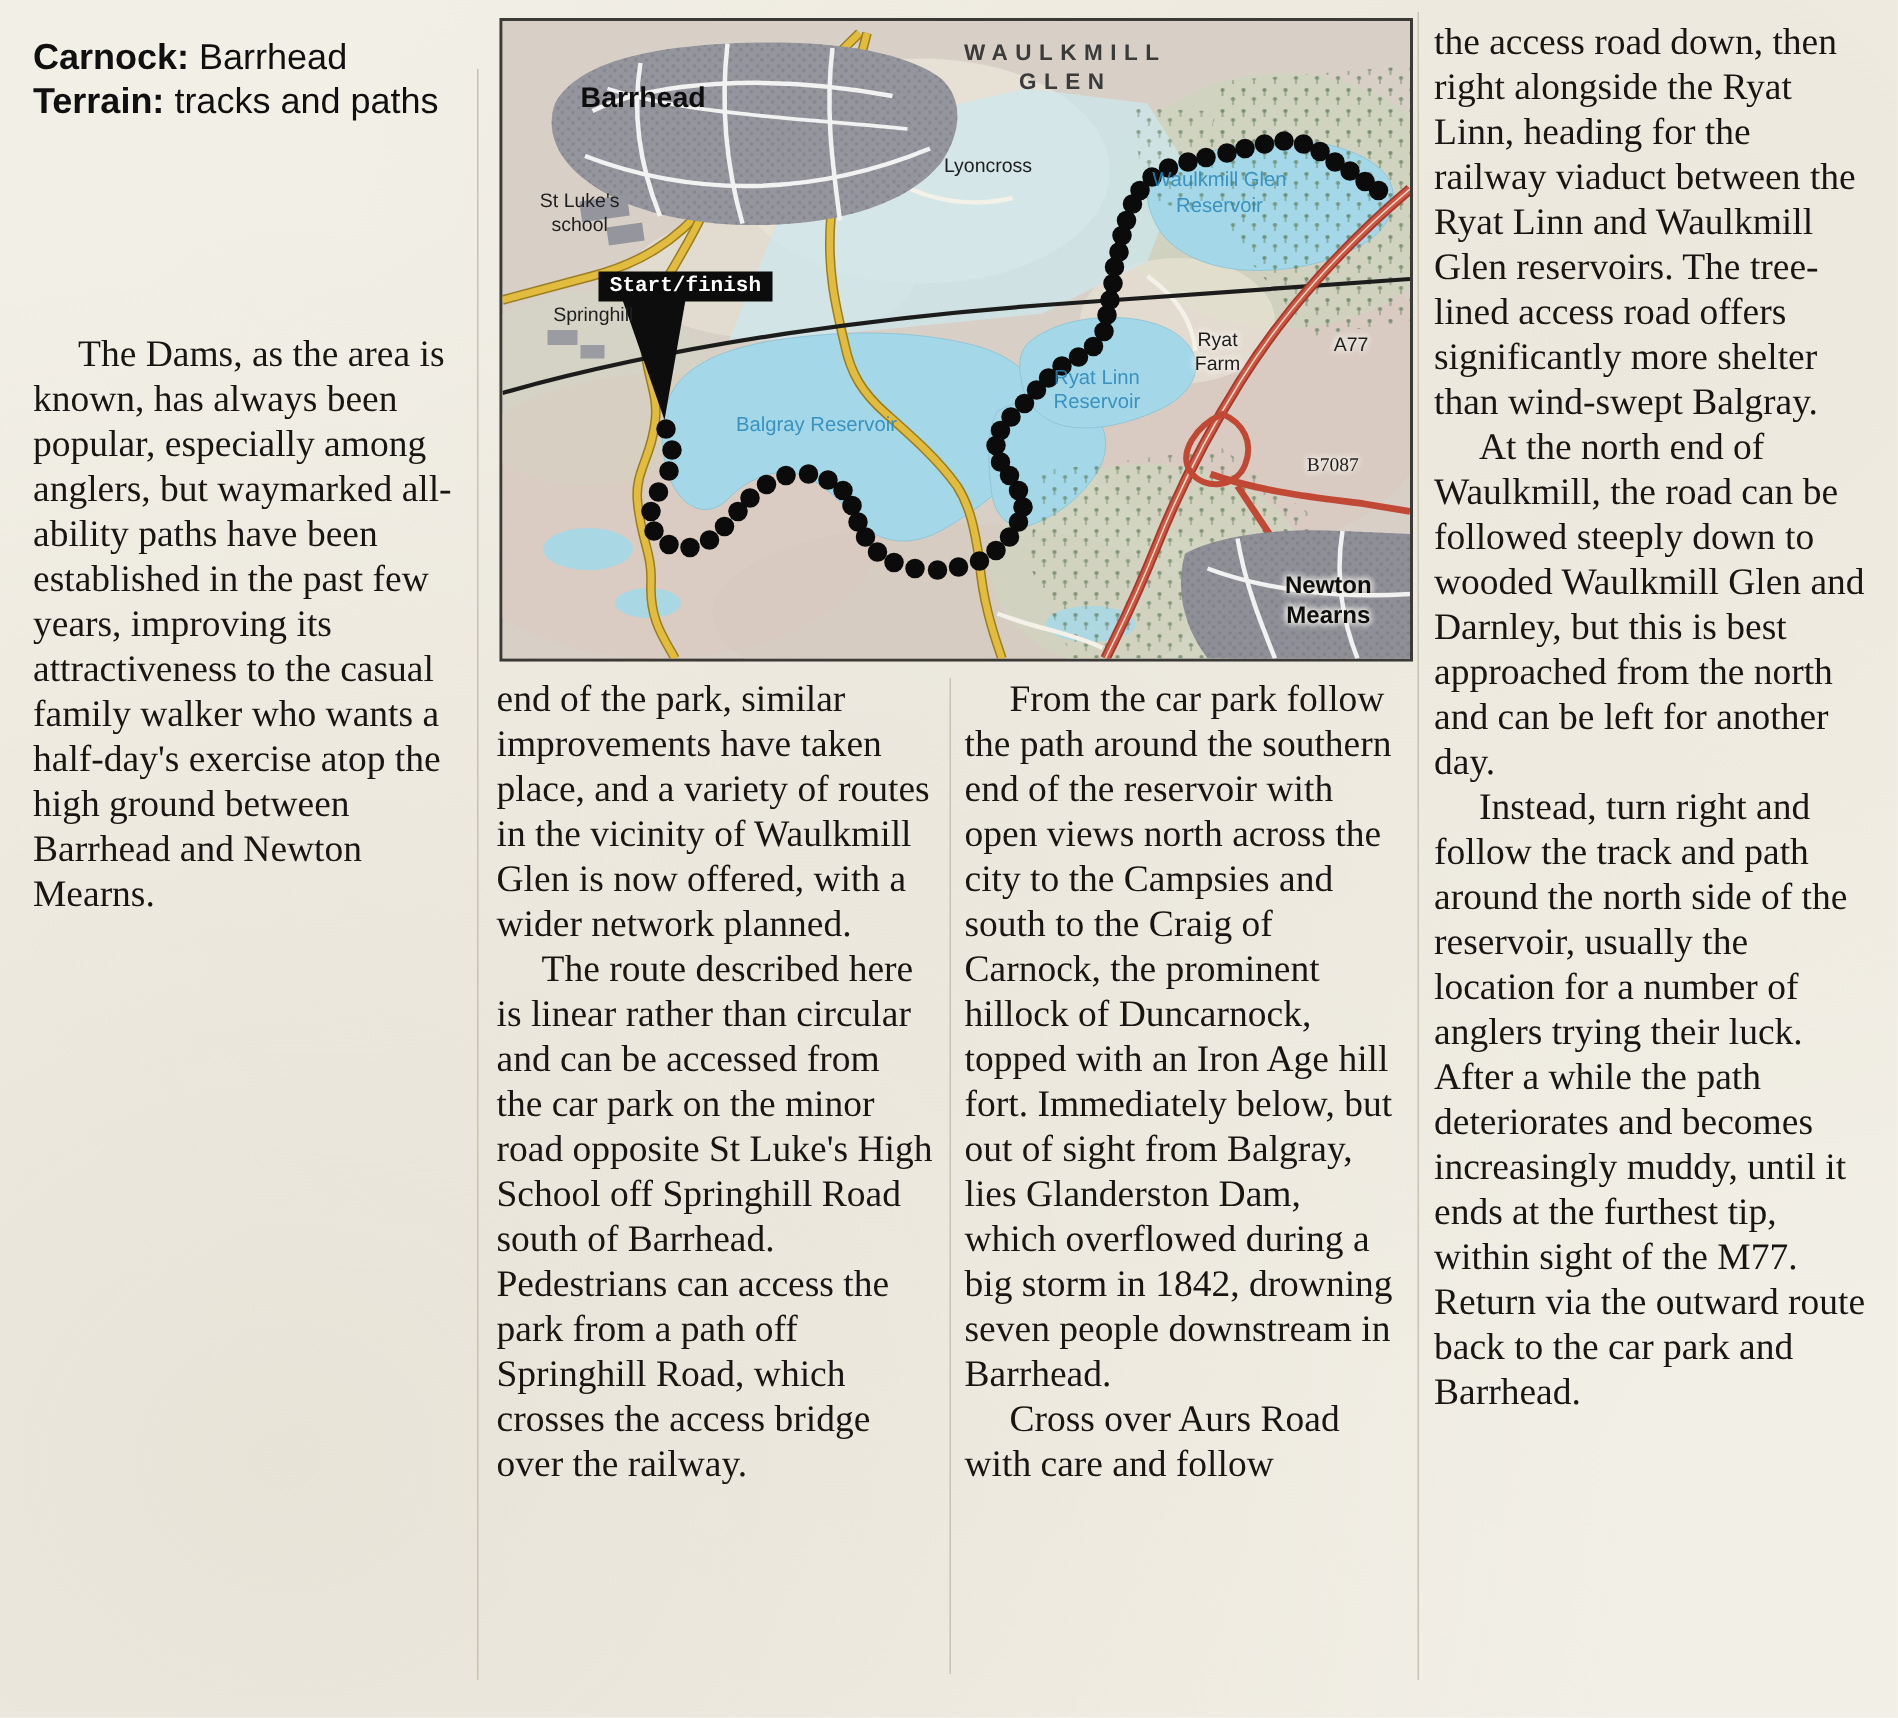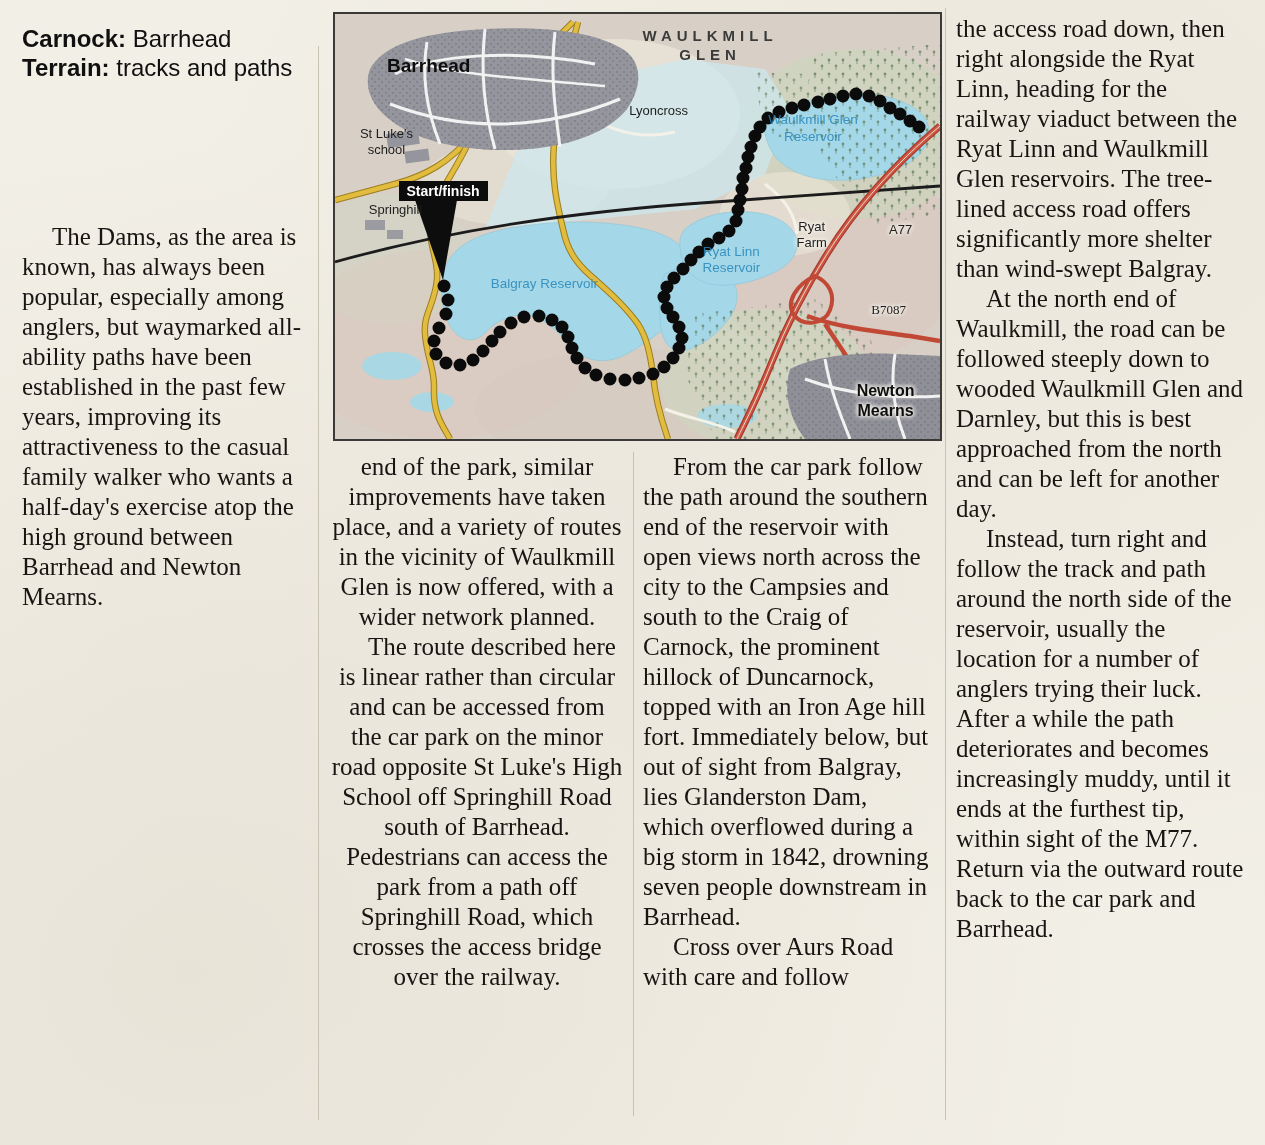--- a/index.html
+++ b/index.html
@@ -11,21 +11,21 @@
       radial-gradient(ellipse at 85% 15%, rgba(228,222,208,.45), transparent 55%),
       radial-gradient(ellipse at 50% 45%, rgba(236,233,224,.5), transparent 70%),
       #f2efe6;
     font-family:"Liberation Serif", serif;
     color:#181512;
     overflow:hidden;
   }
   
   .col{position:absolute;font-size:25px;line-height:30px;}
   #col1{left:22px;top:222px;width:296px;}
-  #col2{left:331px;top:452px;width:292px;text-align:center;}
+  #col2{left:331px;top:452px;width:292px;}
   #col3{left:643px;top:452px;width:290px;}
   #col4{left:956px;top:14px;width:290px;}
   .col p{margin:0;}
   .col p.ind{text-indent:30px;}
   .byline{
     font-family:"Liberation Sans", sans-serif;
     font-weight:bold;font-size:24px;color:#2b2b2b;
     text-align:right;margin-top:4px;letter-spacing:.5px;
   }
   
@@ -52,21 +52,21 @@
     font-size:13px;color:#1e1e1e;text-align:center;
     white-space:nowrap;line-height:1.25;z-index:6;
   }
   .mlabel.big{font-weight:bold;font-size:19px;color:#0e0e0e;}
   .mlabel.region{font-size:15px;letter-spacing:5px;color:#3b3b3b;font-weight:600;}
   .mlabel.water{color:rgba(39,134,185,.85);font-size:13.5px;}
   .mlabel.halo{text-shadow:0 0 4px #f5f3ec,0 0 4px #f5f3ec,0 0 6px #f5f3ec;}
   .startbox{
     position:absolute;left:10.5%;top:39.2%;z-index:7;
     background:#0c0c0c;color:#ffffff;
-    font-family:Liberation Sans, sans-serif;
+    font-family:Liberation Mono, monospace;
     font-weight:bold;font-size:14px;padding:2px 8px;white-space:nowrap;
   }
   .route{position:absolute;left:0;top:0;width:100%;height:100%;z-index:5;}
   .rdot{
     position:absolute;width:13px;height:13px;border-radius:50%;
     background:#0b0b0b;transform:translate(-50%,-50%);
   }
 </style>
 </head>
 <body>

